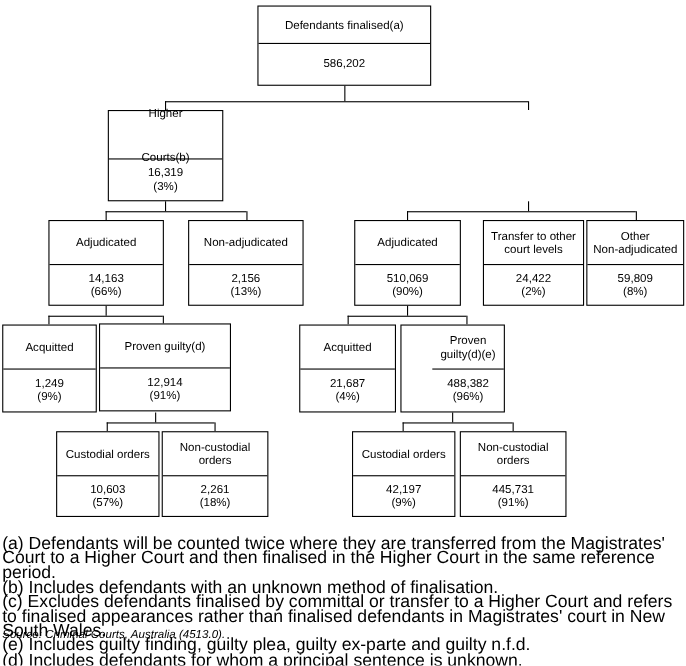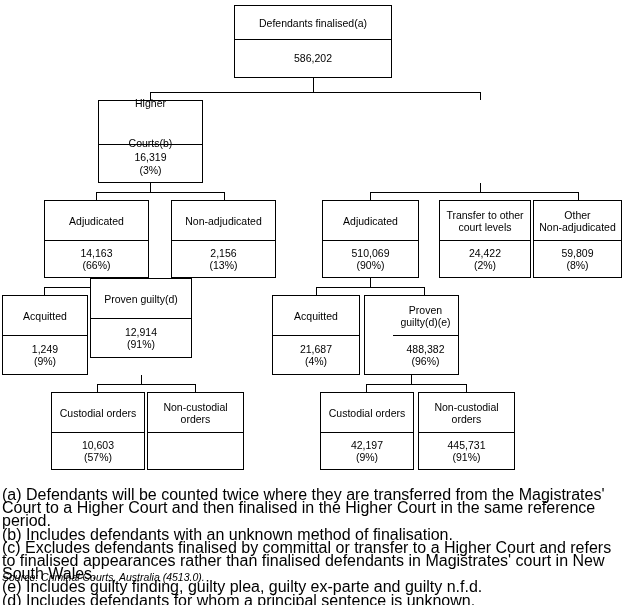--- a/index.html
+++ b/index.html
@@ -165,21 +165,21 @@
   <div class="node" style="left:2px;top:295px;width:86px;height:80px;">
     <div class="title" style="height:40px;">
       <span>Acquitted</span>
     </div>
     <div class="body">
       <span class="value">1,249</span>
       <span class="pct">(9%)</span>
     </div>
   </div>
 
-  <div class="node" style="left:90px;top:278px;width:102px;height:80px;">
+  <div class="node" style="left:90px;top:294px;width:120px;height:80px;">
     <div class="title" style="height:40px;">
       <span>Proven guilty(d)</span>
     </div>
     <div class="body">
       <span class="value">12,914</span>
       <span class="pct">(91%)</span>
     </div>
   </div>
 
   <div class="node" style="left:272px;top:295px;width:88px;height:80px;">
@@ -220,20 +220,24 @@
     <div class="body">
       <span class="value">10,603</span>
       <span class="pct">(57%)</span>
     </div>
   </div>
 
   <div class="node" style="left:147px;top:392px;width:97px;height:78px;">
     <div class="title" style="height:40px;flex-direction:column;">
       <span>Non-custodial</span>
       <span>orders</span>
+    </div>
+    <div class="body">
+      <span class="value">2,261</span>
+      <span class="pct">(18%)</span>
     </div>
   </div>
 
   <div class="node" style="left:320px;top:392px;width:94px;height:78px;">
     <div class="title" style="height:40px;">
       <span>Custodial orders</span>
     </div>
     <div class="body">
       <span class="value">42,197</span>
       <span class="pct">(9%)</span>

